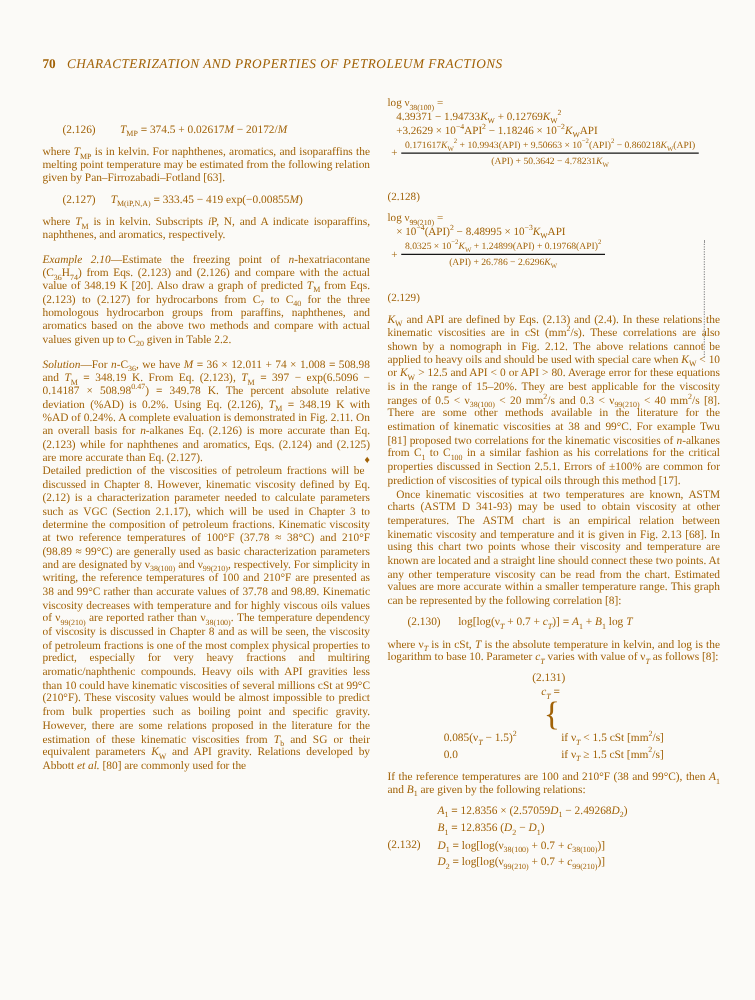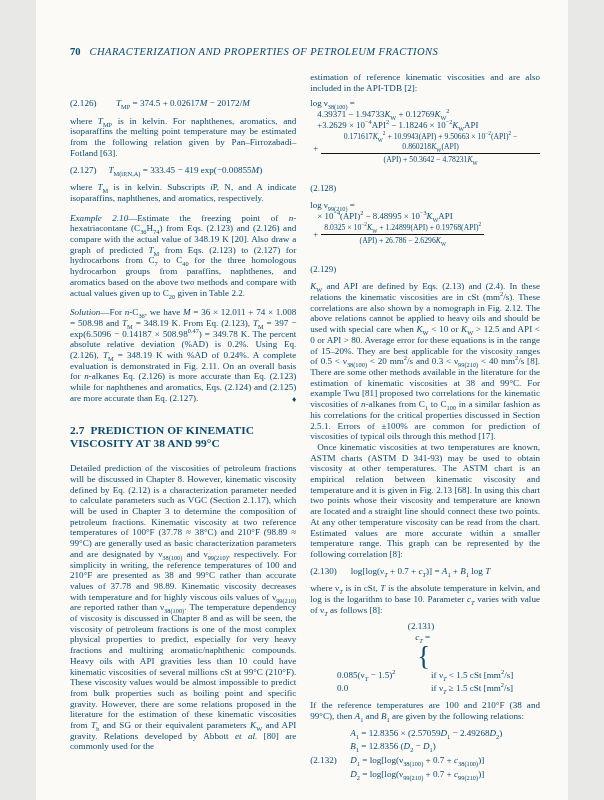--- a/index.html
+++ b/index.html
@@ -1,35 +1,35 @@
 <!DOCTYPE html>
 <html><head>
 <meta charset="utf-8">
 <style>
   html,body { margin:0; padding:0; background:#e8e8e6; }
   .page {
-    position:relative; width:532px; height:800px; margin:0 auto;
-    background:#fbfaf7; color:#0c4a6e; overflow:hidden; box-sizing:border-box;
+    position:relative; width:604px; height:800px; margin:0 auto;
+    background:#fbfaf7; color:#a16207; overflow:hidden; box-sizing:border-box;
     padding:46px 28px 0 34px;
     font-family:"Liberation Serif", serif;
   }
   .header { display:flex; align-items:baseline; gap:9px; font-size:10.6px; margin-bottom:15px; }
   .pgnum { font-weight:bold; }
   .rtitle { font-style:italic; letter-spacing:0.4px; }
   .cols { display:flex; gap:14px; }
   .col { text-align:justify; font-size:9.1px; line-height:10.7px; }
   .colL { width:262px; padding-top:20px; box-sizing:border-box; }
   .colR { width:266px; }
   p { margin:0; }
   sub, sup { font-size:70%; line-height:0; }
   .mt9 { margin-top:9px; }
   .lbl { font-weight:normal; font-style:italic; }
   .diamond { float:right; font-size:8.5px; margin-top:1px; }
   h2 { font-size:11.4px; line-height:13.8px; font-weight:bold; margin:20px 0 12px 0; max-width:240px; text-align:left; letter-spacing:0.1px; }
-  .eqrow { display:flex; align-items:flex-start; margin:6px 0 7px 0; text-align:left;font-family:Liberation Serif, serif; }
+  .eqrow { display:flex; align-items:flex-start; margin:6px 0 7px 16px; text-align:left;font-family:Liberation Serif, serif; }
   .eqrow .eqnum { flex:none; margin-right:12px; }
   .eq126 .eqnum { width:46px; margin-right:0; }
   .eq130 .eqnum { margin-right:14px; }
   .eqblock { margin:5px 0 6px 0; font-size:8.9px; line-height:11px; text-align:left; }
   .ind1 { padding-left:7px; }
   .fracrow { display:flex; align-items:center; padding-left:3px; margin:1px 0 2px 0; }
   .fplus { margin-right:3px; }
   .frac { display:inline-flex; flex-direction:column; text-align:center; font-size:7.7px; line-height:9.6px; }
   .frac .num { border-bottom:1px solid #161616; padding:0 3px 1px 3px; }
   .frac .den { padding-top:1px; }
@@ -72,27 +72,25 @@
         <span class="eqnum">(2.127)</span>
         <span class="eqbody"><i>T</i><sub>M(iP,N,A)</sub> = 333.45 − 419 exp(−0.00855<i>M</i>)</span>
       </div>
 
       <p>where <i>T</i><sub>M</sub> is in kelvin. Subscripts <i>i</i>P, N, and A indicate isoparaffins, naphthenes, and aromatics, respectively.</p>
 
       <p class="mt9"><span class="lbl">Example 2.10</span><span>—Estimate the freezing point of <i>n</i>-hexatriacontane (C<sub>36</sub>H<sub>74</sub>) from Eqs. (2.123) and (2.126) and compare with the actual value of 348.19 K [20]. Also draw a graph of predicted <i>T</i><sub>M</sub> from Eqs. (2.123) to (2.127) for hydrocarbons from C<sub>7</sub> to C<sub>40</sub> for the three homologous hydrocarbon groups from paraffins, naphthenes, and aromatics based on the above two methods and compare with actual values given up to C<sub>20</sub> given in Table 2.2.</span></p>
 
       <p class="mt9"><span class="lbl">Solution</span><span>—For <i>n</i>-C<sub>36</sub>, we have <i>M</i> = 36 × 12.011 + 74 × 1.008 = 508.98 and <i>T</i><sub>M</sub> = 348.19 K. From Eq. (2.123), <i>T</i><sub>M</sub> = 397 − exp(6.5096 − 0.14187 × 508.98<sup>0.47</sup>) = 349.78 K. The percent absolute relative deviation (%AD) is 0.2%. Using Eq. (2.126), <i>T</i><sub>M</sub> = 348.19 K with %AD of 0.24%. A complete evaluation is demonstrated in Fig. 2.11. On an overall basis for <i>n</i>-alkanes Eq. (2.126) is more accurate than Eq. (2.123) while for naphthenes and aromatics, Eqs. (2.124) and (2.125) are more accurate than Eq. (2.127).</span><span class="diamond">♦</span></p>
 
-      <h2>2.7&nbsp;&nbsp;PREDICTION OF KINEMATIC VISCOSITY AT 38 AND 99°C</h2>
 
       <p>Detailed prediction of the viscosities of petroleum fractions will be discussed in Chapter 8. However, kinematic viscosity defined by Eq. (2.12) is a characterization parameter needed to calculate parameters such as VGC (Section 2.1.17), which will be used in Chapter 3 to determine the composition of petroleum fractions. Kinematic viscosity at two reference temperatures of 100°F (37.78 ≈ 38°C) and 210°F (98.89 ≈ 99°C) are generally used as basic characterization parameters and are designated by ν<sub>38(100)</sub> and ν<sub>99(210)</sub>, respectively. For simplicity in writing, the reference temperatures of 100 and 210°F are presented as 38 and 99°C rather than accurate values of 37.78 and 98.89. Kinematic viscosity decreases with temperature and for highly viscous oils values of ν<sub>99(210)</sub> are reported rather than ν<sub>38(100)</sub>. The temperature dependency of viscosity is discussed in Chapter 8 and as will be seen, the viscosity of petroleum fractions is one of the most complex physical properties to predict, especially for very heavy fractions and multiring aromatic/naphthenic compounds. Heavy oils with API gravities less than 10 could have kinematic viscosities of several millions cSt at 99°C (210°F). These viscosity values would be almost impossible to predict from bulk properties such as boiling point and specific gravity. However, there are some relations proposed in the literature for the estimation of these kinematic viscosities from <i>T</i><sub>b</sub> and SG or their equivalent parameters <i>K</i><sub>W</sub> and API gravity. Relations developed by Abbott <i>et al.</i> [80] are commonly used for the</p>
     </div>
 
     <div class="col colR">
-      <p>estimation of reference kinematic viscosities and are also included in the API-TDB [2]:</p>
 
       <div class="eqblock">
         <div class="eqhead">log ν<sub>38(100)</sub> =</div>
         <div class="eqline ind1">4.39371 − 1.94733<i>K</i><sub>W</sub> + 0.12769<i>K</i><sub>W</sub><sup>2</sup></div>
         <div class="eqline ind1">+3.2629 × 10<sup>−4</sup>API<sup>2</sup> − 1.18246 × 10<sup>−2</sup><i>K</i><sub>W</sub>API</div>
         <div class="fracrow">
           <span class="fplus">+</span>
           <span class="frac">
             <span class="num">0.171617<i>K</i><sub>W</sub><sup>2</sup> + 10.9943(API) + 9.50663 × 10<sup>−2</sup>(API)<sup>2</sup> − 0.860218<i>K</i><sub>W</sub>(API)</span>
             <span class="den">(API) + 50.3642 − 4.78231<i>K</i><sub>W</sub></span>

